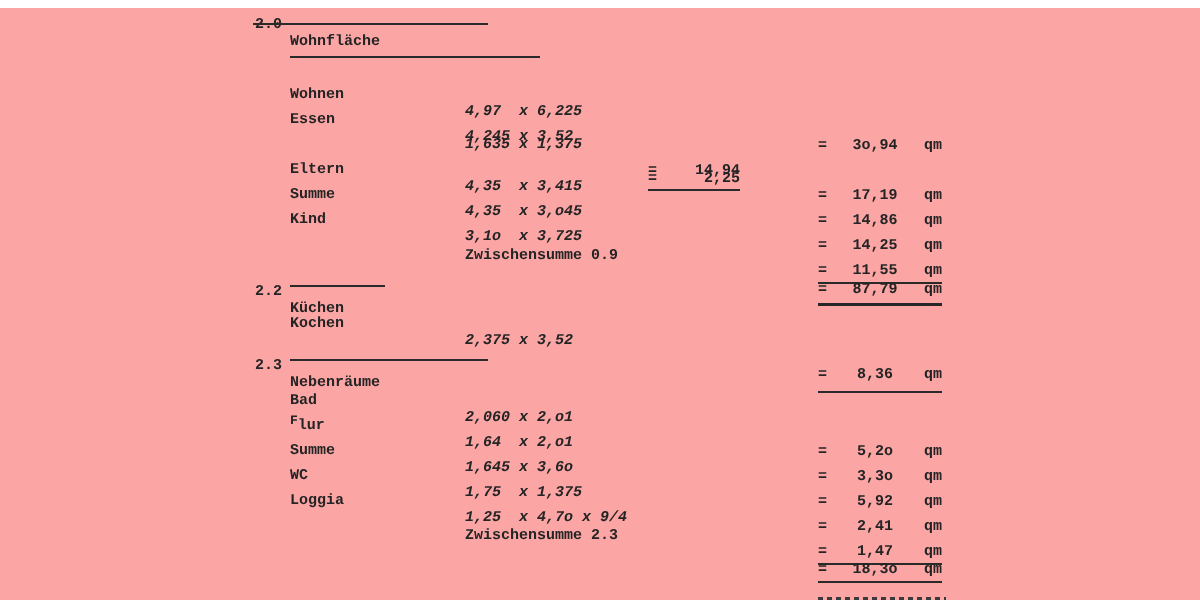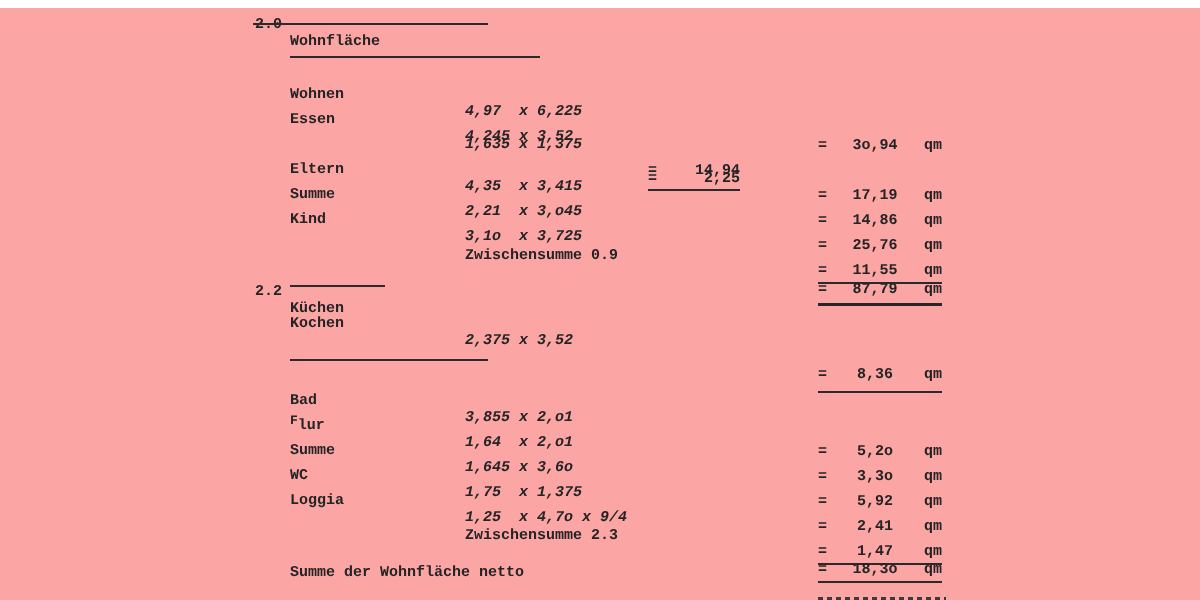--- a/index.html
+++ b/index.html
@@ -72,22 +72,22 @@
   </div>
 
   <div class="row" style="top:136px">
     <span class="c-label">Eltern</span>
     <span class="c-dims">4,35  x 3,415</span>
     <span class="c-res"><span class="eq">=</span><span class="val">14,86</span><span class="unit">qm</span></span>
   </div>
 
   <div class="row" style="top:161px">
     <span class="c-label">Summe</span>
-    <span class="c-dims">2,21  x 3,o45</span>
-    <span class="c-res"><span class="eq">=</span><span class="val">25,76</span><span class="unit">qm</span></span>
+    <span class="c-dims">4,35  x 3,o45</span>
+    <span class="c-res"><span class="eq">=</span><span class="val">14,25</span><span class="unit">qm</span></span>
   </div>
 
   <div class="row" style="top:186px">
     <span class="c-label">Kind</span>
     <span class="c-dims">3,1o  x 3,725</span>
     <span class="c-res u1"><span class="eq">=</span><span class="val">11,55</span><span class="unit">qm</span></span>
   </div>
 
   <div class="row" style="top:222px">
     <span class="c-sublabel">Zwischensumme 0.9</span>
@@ -99,25 +99,29 @@
     <span class="c-title txt">Küchen</span>
   </div>
   <div class="hline" style="top:277px;left:290px;width:95px"></div>
 
   <div class="row" style="top:290px">
     <span class="c-label">Kochen</span>
     <span class="c-dims">2,375 x 3,52</span>
     <span class="c-res u1k"><span class="eq">=</span><span class="val">8,36</span><span class="unit">qm</span></span>
   </div>
 
+  <div class="row" style="top:332px">
+    <span class="c-num txt">2.3</span>
+    <span class="c-title txt">Nebenräume</span>
+  </div>
   <div class="hline" style="top:351px;left:290px;width:198px"></div>
 
   <div class="row" style="top:367px">
     <span class="c-label">Bad</span>
-    <span class="c-dims">3,855 x 2,o1</span>
+    <span class="c-dims">2,060 x 2,o1</span>
     <span class="c-res"><span class="eq">=</span><span class="val">5,2o</span><span class="unit">qm</span></span>
   </div>
 
   <div class="row" style="top:392px">
     <span class="c-label"><span class="sup">F</span><span>lur</span></span>
     <span class="c-dims">1,64  x 2,o1</span>
     <span class="c-res"><span class="eq">=</span><span class="val">3,3o</span><span class="unit">qm</span></span>
   </div>
 
   <div class="row" style="top:417px">
@@ -136,18 +140,15 @@
     <span class="c-label">Loggia</span>
     <span class="c-dims">1,25  x 4,7o x 9/4</span>
     <span class="c-res u1"><span class="eq">=</span><span class="val">1,47</span><span class="unit">qm</span></span>
   </div>
 
   <div class="row" style="top:502px">
     <span class="c-sublabel">Zwischensumme 2.3</span>
     <span class="c-res u1"><span class="eq">=</span><span class="val">18,3o</span><span class="unit">qm</span></span>
   </div>
 
-  <div class="row" style="top:539px">
-    <span class="c-label">Summe der Wohnfläche netto</span>
-  </div>
   <div class="total-dash" style="top:589px;left:818px;width:128px"></div>
 
 </div>
 
 </body></html>

